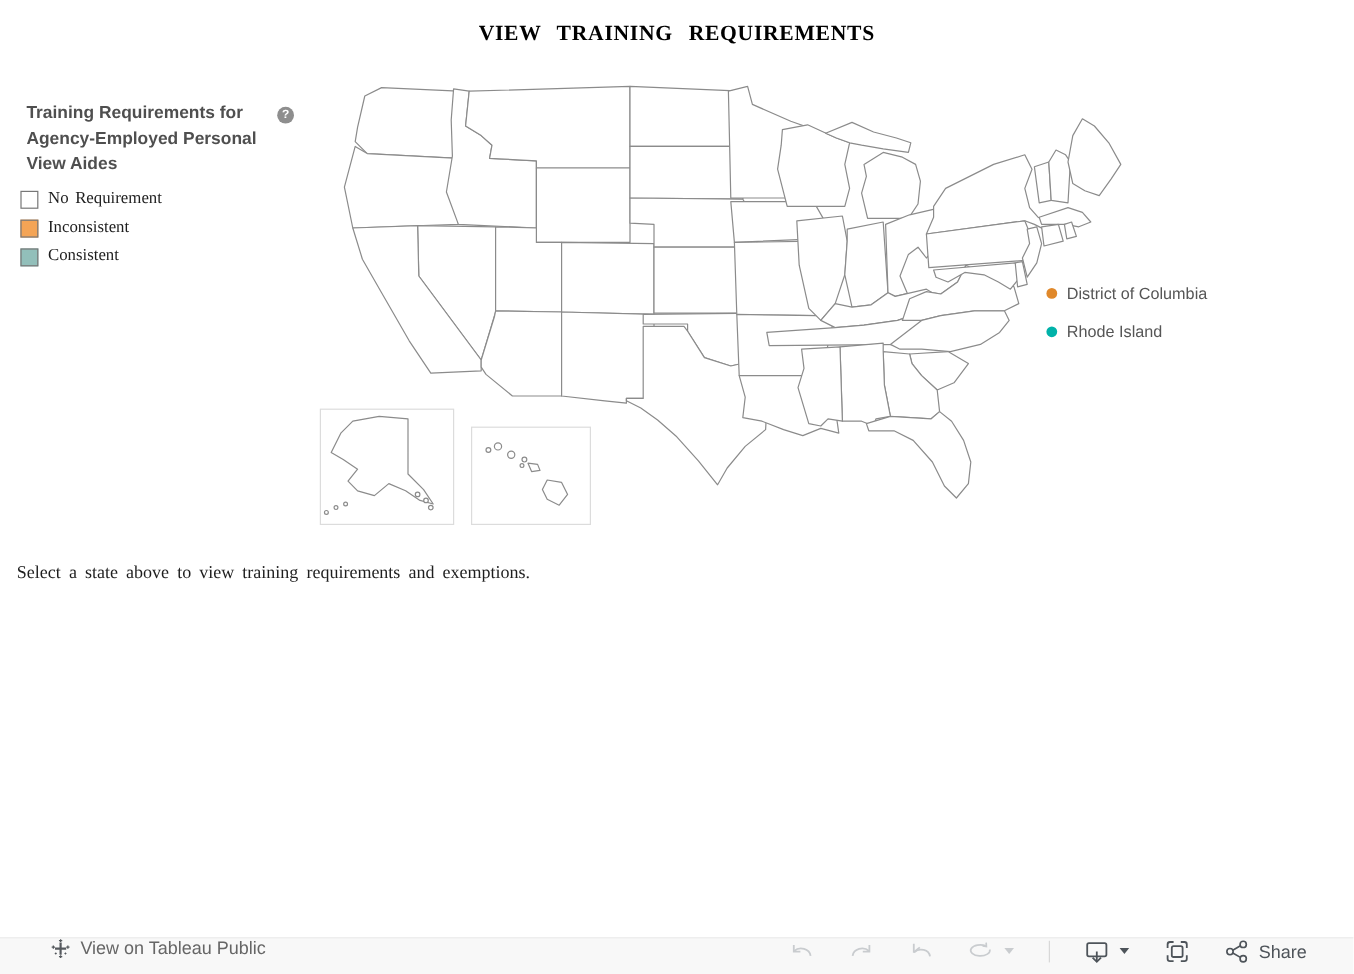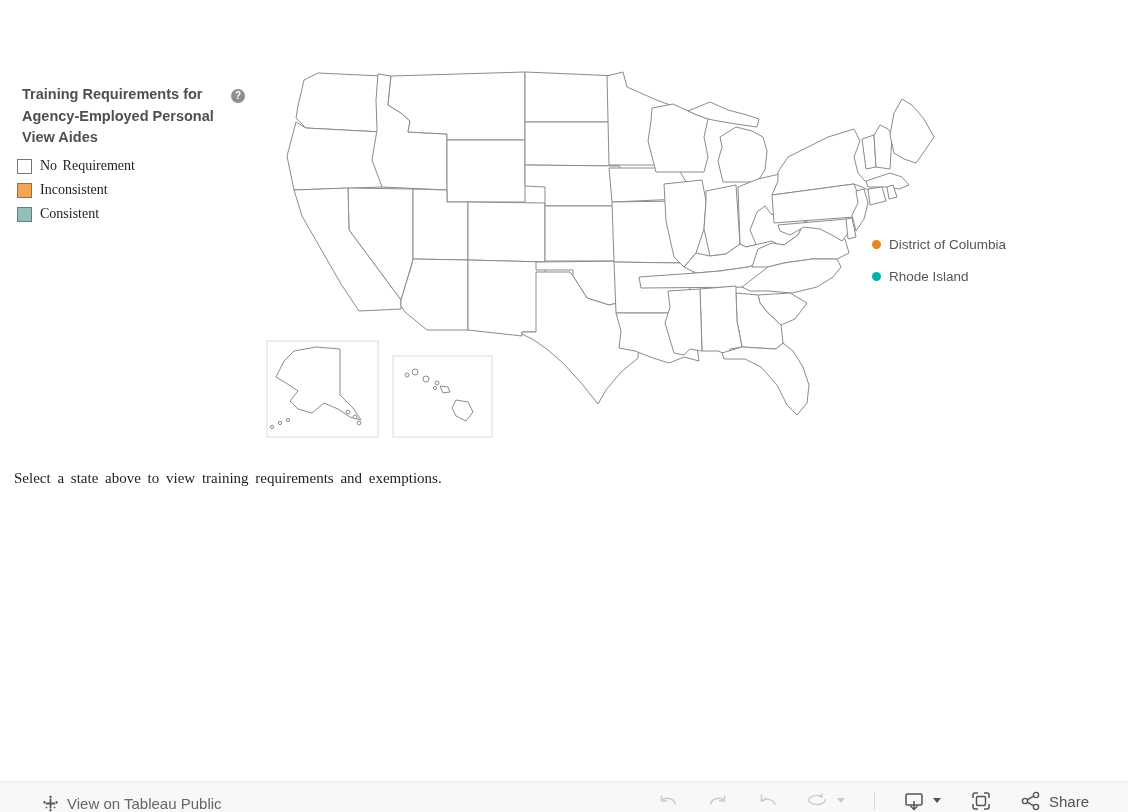--- a/index.html
+++ b/index.html
@@ -24,35 +24,36 @@
   .inset-box{fill:none;stroke:#dcdcdc;stroke-width:1;}
   
   .callout{position:absolute;display:flex;align-items:center;}
   .callout-dot{width:9px;height:9px;border-radius:50%;margin-right:8px;cursor:pointer;flex:0 0 auto;}
   .callout-label{font-size:13.5px;color:#565656;}
   
   .instruction{position:absolute;left:14px;top:470px;height:17px;overflow:hidden;
     font-family:"Liberation Serif",serif;font-size:15px;color:#1e1e1e;word-spacing:3px;}
   
   .toolbar{position:absolute;left:0;top:781px;width:1128px;height:31px;background:#f8f8f8;
-    border-top:1px solid #ececec;box-sizing:border-box;display:flex;align-items:flex-end;}
+    border-top:1px solid #ececec;box-sizing:border-box;display:flex;align-items:flex-start;}
   .tb-left{display:flex;align-items:center;margin-left:42px;cursor:pointer;}
   .tb-left-label{font-size:15px;color:#666;margin-left:8px;}
   .tb-right{display:flex;align-items:center;margin-left:auto;margin-right:39px;}
   .tb-btn{display:flex;align-items:center;justify-content:center;margin-left:28px;cursor:pointer;}
   .tb-divider{width:1px;height:18px;background:#d8d8d8;margin-left:28px;}
   .tb-share-label{font-size:15px;color:#4e545a;margin-left:7px;}
   .icon-dim{stroke:#c9cccf;}
   .icon-dark{stroke:#4e545a;}
 </style>
 </head>
 <body>
 
 <div class="stage">
 
+  <div class="viz-title">VIEW  TRAINING  REQUIREMENTS</div>
 
   <div class="panel-title">
     <span>Training Requirements for</span><br>
     <span>Agency-Employed Personal</span><br>
     <span>View Aides</span>
   </div>
   <div class="help-icon">?</div>
 
   <div class="legend">
     <div class="legend-row">

